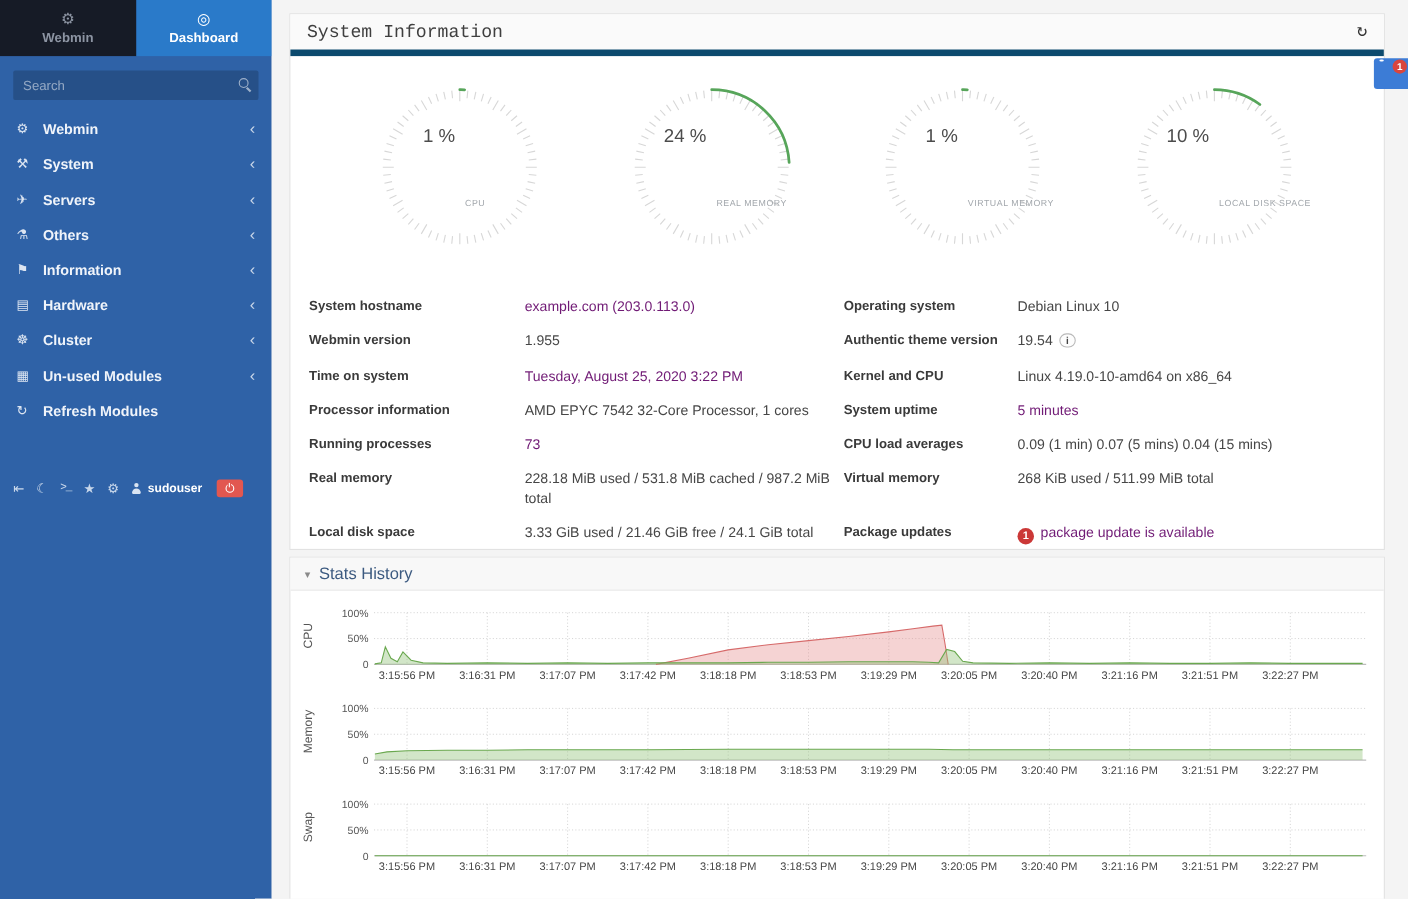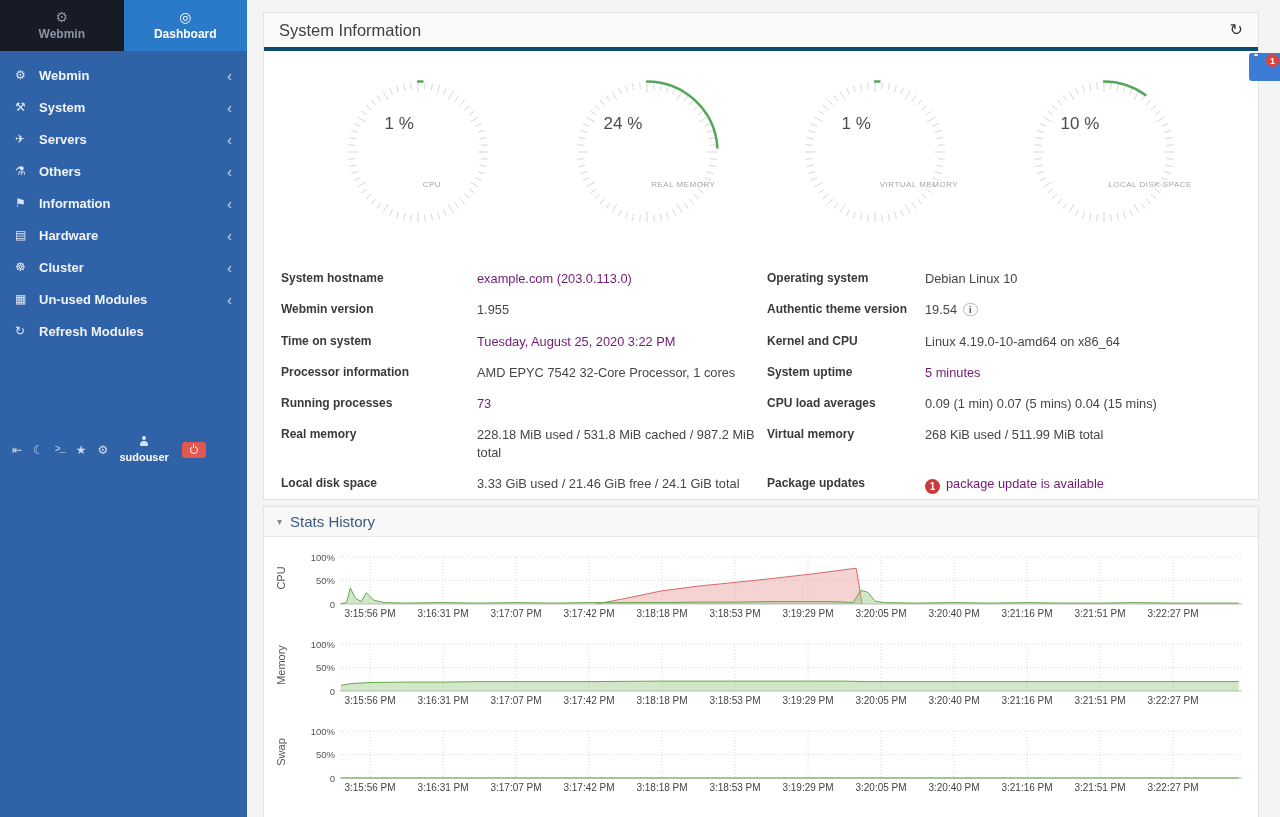--- a/index.html
+++ b/index.html
@@ -23,34 +23,34 @@
 
   .menu { margin-top:8px; }
   .mitem { height:32px; display:flex; align-items:center; padding:0 15px; font-size:13px; color:#f0f4fa; cursor:pointer; }
   .micon { width:24px; font-size:12px; opacity:0.9; }
   .mlabel { flex:1; font-weight:bold; }
   .mchev { margin-left:auto; font-size:15px; color:rgba(255,255,255,0.75); line-height:1; }
 
   .side-footer { position:absolute; top:436px; left:0; right:0; display:flex; align-items:center; gap:11px; padding:0 12px; font-size:12px; color:#d9e4f2; }
   .f-ic { cursor:pointer; font-size:12px; line-height:1; opacity:0.9; }
   .term { font-family:"Liberation Mono", monospace; font-size:10px; letter-spacing:-1px; }
-  .userbox { display:flex; align-items:center; gap:5px; cursor:pointer;flex-direction:column; }
+  .userbox { display:flex; align-items:center; gap:5px; cursor:pointer; }
   .person { width:10px; height:10px; position:relative; }
   .person::before { content:""; position:absolute; left:3px; top:0; width:4px; height:4px; border-radius:50%; background:#d9e4f2; }
   .person::after { content:""; position:absolute; left:1px; top:5px; width:8px; height:5px; border-radius:4px 4px 1px 1px; background:#d9e4f2; }
   .uname { font-size:11px; font-weight:bold; color:#fff; }
   .logout-btn { margin-left:2px; width:24px; height:16px; background:#e25750; border-radius:3px; display:flex; align-items:center; justify-content:center; cursor:pointer; }
   .pwr { width:8px; height:8px; border:1.5px solid #fff; border-radius:50%; position:relative; }
   .pwr::after { content:""; position:absolute; left:2px; top:-2.5px; width:1.5px; height:4px; background:#fff; box-shadow:0 0 0 1px #e25750; }
 
   
   .main { position:absolute; left:247px; top:0; width:1033px; height:817px; background:#f4f4f4; }
   .card { position:absolute; left:16px; width:996px; background:#fff; border:1px solid #e2e2e2; }
   .card-sys { top:12px; height:488px; }
-  .card-head { display:flex; align-items:center; height:38px; background:#fafafa; border-bottom:4px solid #0c4a6e; padding:0 15px; }
+  .card-head { display:flex; align-items:center; height:38px; background:#fafafa; border-bottom:6px solid #0c4a6e; padding:0 15px;font-family:Liberation Mono, monospace; }
   .card-title { flex:1; font-size:16.5px; color:#3f3f3f; }
   .refresh-btn { font-size:16px; color:#333; cursor:pointer; line-height:1; }
 
   .notif-tab { position:absolute; top:53px; right:0; width:31px; height:28px; background:#3c7cd6; border-radius:3px 0 0 3px; cursor:pointer; z-index:5; }
   .bell { width:13px; height:10px; background:#fff; border-radius:7px 7px 1px 1px; margin:8px auto 0; position:relative; }
   .bell::after { content:""; position:absolute; left:4.5px; bottom:-3px; width:4px; height:2.5px; border-radius:50%; background:#fff; }
   .notif-badge { position:absolute; top:1px; right:1px; width:13px; height:13px; border-radius:50%; background:#d9453d; color:#fff; font-size:9px; font-weight:bold; display:flex; align-items:center; justify-content:center; }
 
   .gauges { display:flex; justify-content:space-around; padding:26px 40px 4px; }
   .gauge { width:150px; height:150px; position:relative; }
@@ -84,20 +84,24 @@
     <div class="tab tab-webmin">
       <span class="t-icon">⚙</span>
       <span class="t-label">Webmin</span>
     </div>
     <div class="tab tab-dashboard">
       <span class="t-icon">◎</span>
       <span class="t-label">Dashboard</span>
     </div>
   </div>
 
+  <div class="search-wrap">
+    <input type="text" placeholder="Search" style="">
+    <span class="mag"></span>
+  </div>
 
   <div class="menu">
     <div class="mitem">
       <span class="micon">⚙</span>
       <span class="mlabel">Webmin</span>
       <span class="mchev">‹</span>
     </div>
     <div class="mitem">
       <span class="micon">⚒</span>
       <span class="mlabel">System</span>

